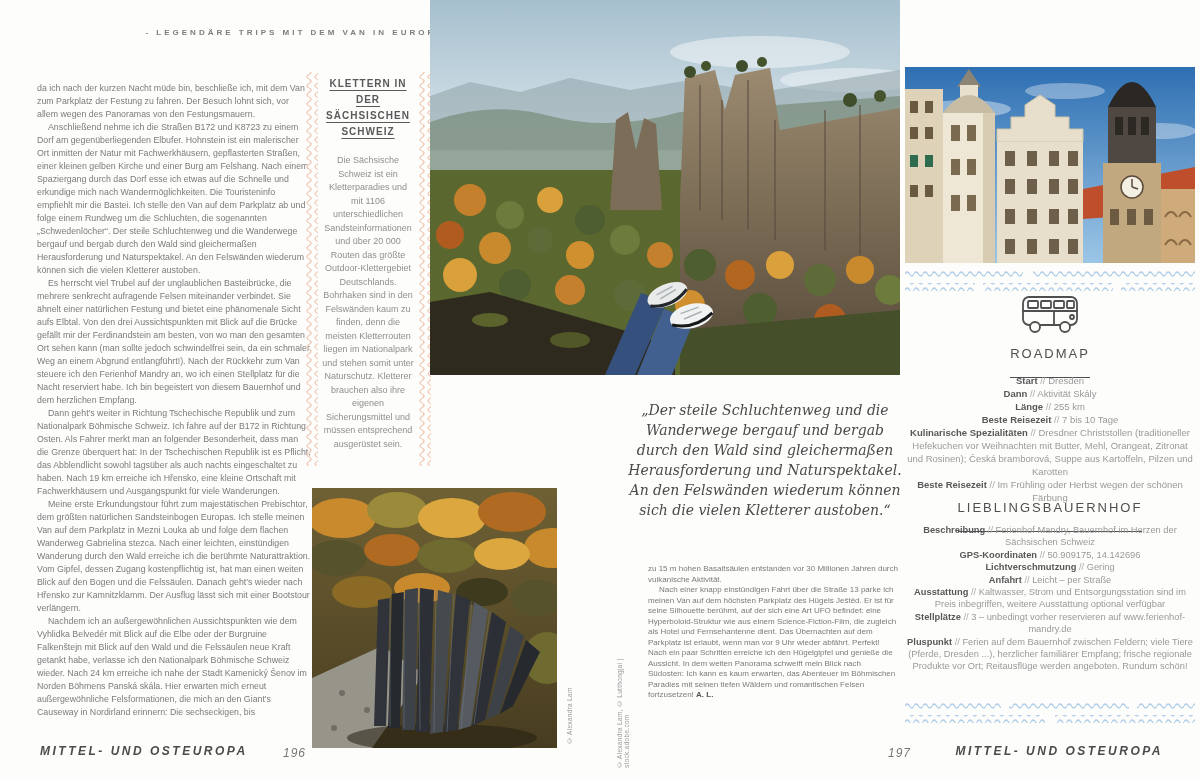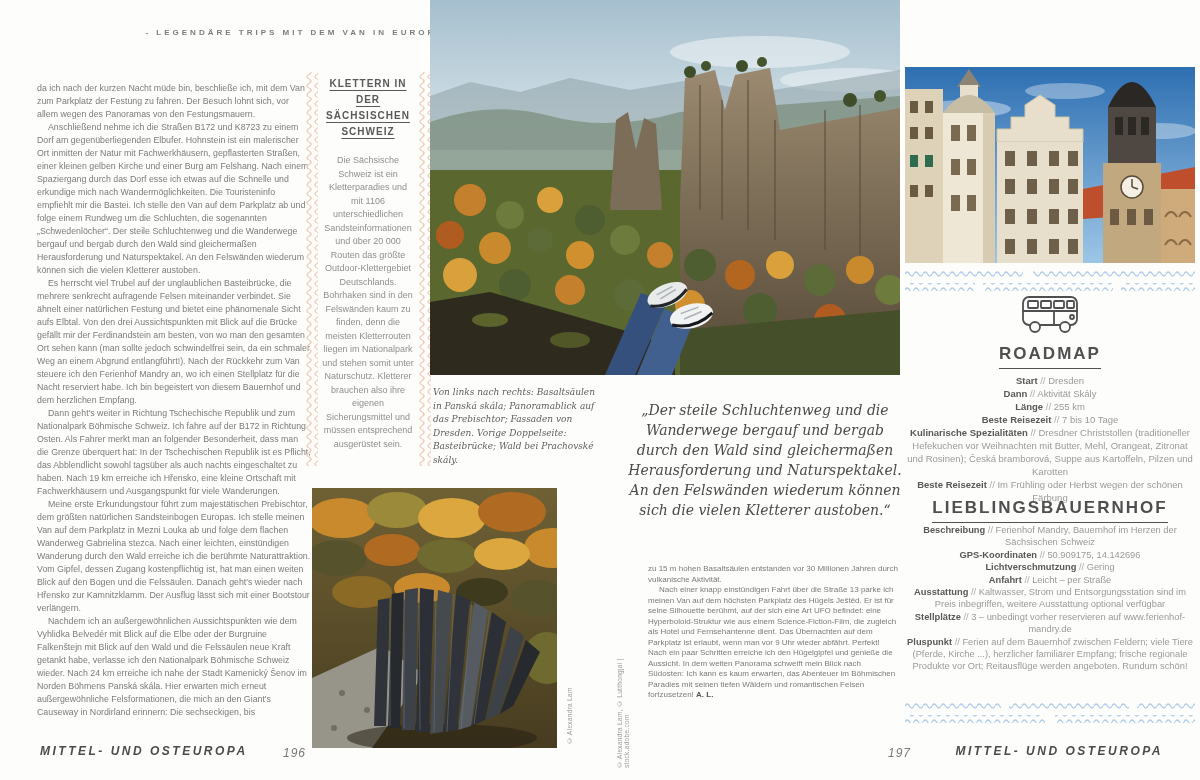--- a/index.html
+++ b/index.html
@@ -38,22 +38,22 @@
               font-style:italic;font-size:14px;line-height:20px;color:#4a4a4a;}
   
   .credit{writing-mode:vertical-rl;transform:rotate(180deg);font-size:6.5px;color:#9a9a9a;letter-spacing:.3px;}
   .credit-1{top:672px;left:566px;height:72px;}
   .credit-2{top:608px;left:616px;height:160px;}
   
   .scribble{left:905px;width:290px;height:24px;}
   .scribble-top{top:270px;} .scribble-bottom{top:702px;}
   .van-icon{top:290px;left:1020px;width:60px;height:48px;}
   .block-title{width:290px;text-align:center;}
-  .block-title span{display:inline-block;font-size:17px;font-weight:bold;letter-spacing:2px;color:#4f4f4f;
-                    border-bottom:1.5px solid #4f4f4f;padding-bottom:4px;}
+  .block-title span{display:inline-block;font-size:13px;font-weight:normal;letter-spacing:2px;color:#4f4f4f;
+                    border-bottom:1.5px solid #4f4f4f;padding-bottom:16px;}
   .roadmap-title{top:344px;left:905px;}
   .farm-title{top:498px;left:905px;}
   .spec-list{left:905px;width:290px;text-align:center;color:#9a9a9a;}
   .roadmap-list{top:374px;font-size:9.5px;line-height:13px;}
   .farm-list{top:524px;font-size:9.3px;line-height:12.4px;}
   .spec-label{font-weight:bold;color:#585858;}
   .spec-sep{color:#aaa;}
 </style>
 </head>
 <body>
@@ -160,21 +160,20 @@
         <path d="M228 290 L246 288 M230 295 L248 292" stroke="#aab2b8" stroke-width="1.5"></path>
       </g>
       <g transform="rotate(-14 262 318)">
         <ellipse cx="262" cy="316" rx="22" ry="12" fill="#f1f2f2"></ellipse>
         <path d="M241 320 Q262 330 283 318" stroke="#16181a" stroke-width="3" fill="none"></path>
         <path d="M252 311 L271 309 M254 317 L273 314" stroke="#aab2b8" stroke-width="1.5"></path>
       </g>
     </svg>
   </figure>
 
-  <div class="abs caption">Von links nach rechts: Basaltsäulen in Panská skála; Panoramablick auf das Prebischtor; Fassaden von Dresden. Vorige Doppelseite: Basteibrücke; Wald bei Prachovské skály.</div>
 
   <blockquote class="abs pull-quote" style="margin:8px">„Der steile Schluchtenweg und die Wanderwege bergauf und bergab durch den Wald sind gleichermaßen Herausforderung und Naturspektakel. An den Felswänden wiederum können sich die vielen Kletterer austoben.“</blockquote>
 
   <div class="abs col col-right">
     <p>zu 15 m hohen Basaltsäulen entstanden vor 30 Millionen Jahren durch vulkanische Aktivität.</p>
     <p class="ind"><span>Nach einer knapp einstündigen Fahrt über die Straße 13 parke ich meinen Van auf dem höchsten Parkplatz des Hügels Ještěd. Er ist für seine Silhouette berühmt, auf der sich eine Art UFO befindet: eine Hyperboloid-Struktur wie aus einem Science-Fiction-Film, die zugleich als Hotel und Fernsehantenne dient. Das Übernachten auf dem Parkplatz ist erlaubt, wenn man vor 9 Uhr wieder abfährt. Perfekt! Nach ein paar Schritten erreiche ich den Hügelgipfel und genieße die Aussicht. In dem weiten Panorama schweift mein Blick nach Südosten: Ich kann es kaum erwarten, das Abenteuer im Böhmischen Paradies mit seinen tiefen Wäldern und romantischen Felsen fortzusetzen!</span> <b>A. L.</b></p>
   </div>
 
   <figure class="abs photo basalt-photo" style="margin:0">
     <svg width="245" height="260" viewBox="0 0 245 260">
@@ -335,21 +334,21 @@
   <div class="abs block-title farm-title">
     <span>LIEBLINGSBAUERNHOF</span>
   </div>
   <div class="abs spec-list farm-list">
     <div><span class="spec-label">Beschreibung</span> <span class="spec-sep">//</span> <span>Ferienhof Mandry, Bauernhof im Herzen der Sächsischen Schweiz</span></div>
     <div><span class="spec-label">GPS-Koordinaten</span> <span class="spec-sep">//</span> <span>50.909175, 14.142696</span></div>
     <div><span class="spec-label">Lichtverschmutzung</span> <span class="spec-sep">//</span> <span>Gering</span></div>
     <div><span class="spec-label">Anfahrt</span> <span class="spec-sep">//</span> <span>Leicht – per Straße</span></div>
     <div><span class="spec-label">Ausstattung</span> <span class="spec-sep">//</span> <span>Kaltwasser, Strom und Entsorgungsstation sind im Preis inbegriffen, weitere Ausstattung optional verfügbar</span></div>
     <div><span class="spec-label">Stellplätze</span> <span class="spec-sep">//</span> <span>3 – unbedingt vorher reservieren auf www.ferienhof-mandry.de</span></div>
-    <div><span class="spec-label">Pluspunkt</span> <span class="spec-sep">//</span> <span>Ferien auf dem Bauernhof zwischen Feldern; viele Tiere (Pferde, Kirche ...), herzlicher familiärer Empfang; frische regionale Produkte vor Ort; Reitausflüge werden angeboten. Rundum schön!</span></div>
+    <div><span class="spec-label">Pluspunkt</span> <span class="spec-sep">//</span> <span>Ferien auf dem Bauernhof zwischen Feldern; viele Tiere (Pferde, Dresden ...), herzlicher familiärer Empfang; frische regionale Produkte vor Ort; Reitausflüge werden angeboten. Rundum schön!</span></div>
   </div>
 
   <div class="abs scribble scribble-bottom">
     <svg width="290" height="24" viewBox="0 0 290 24">
       <defs>
           <pattern id="wvB" width="9" height="8" patternUnits="userSpaceOnUse">
         <path d="M0 4 Q2.25 0 4.5 4 Q6.75 8 9 4" fill="none" stroke="#b0cde9" stroke-width="1.3"></path>
       </pattern>
         </defs>
       <rect x="0" y="1" width="96" height="8" fill="url(#wvB)"></rect>

